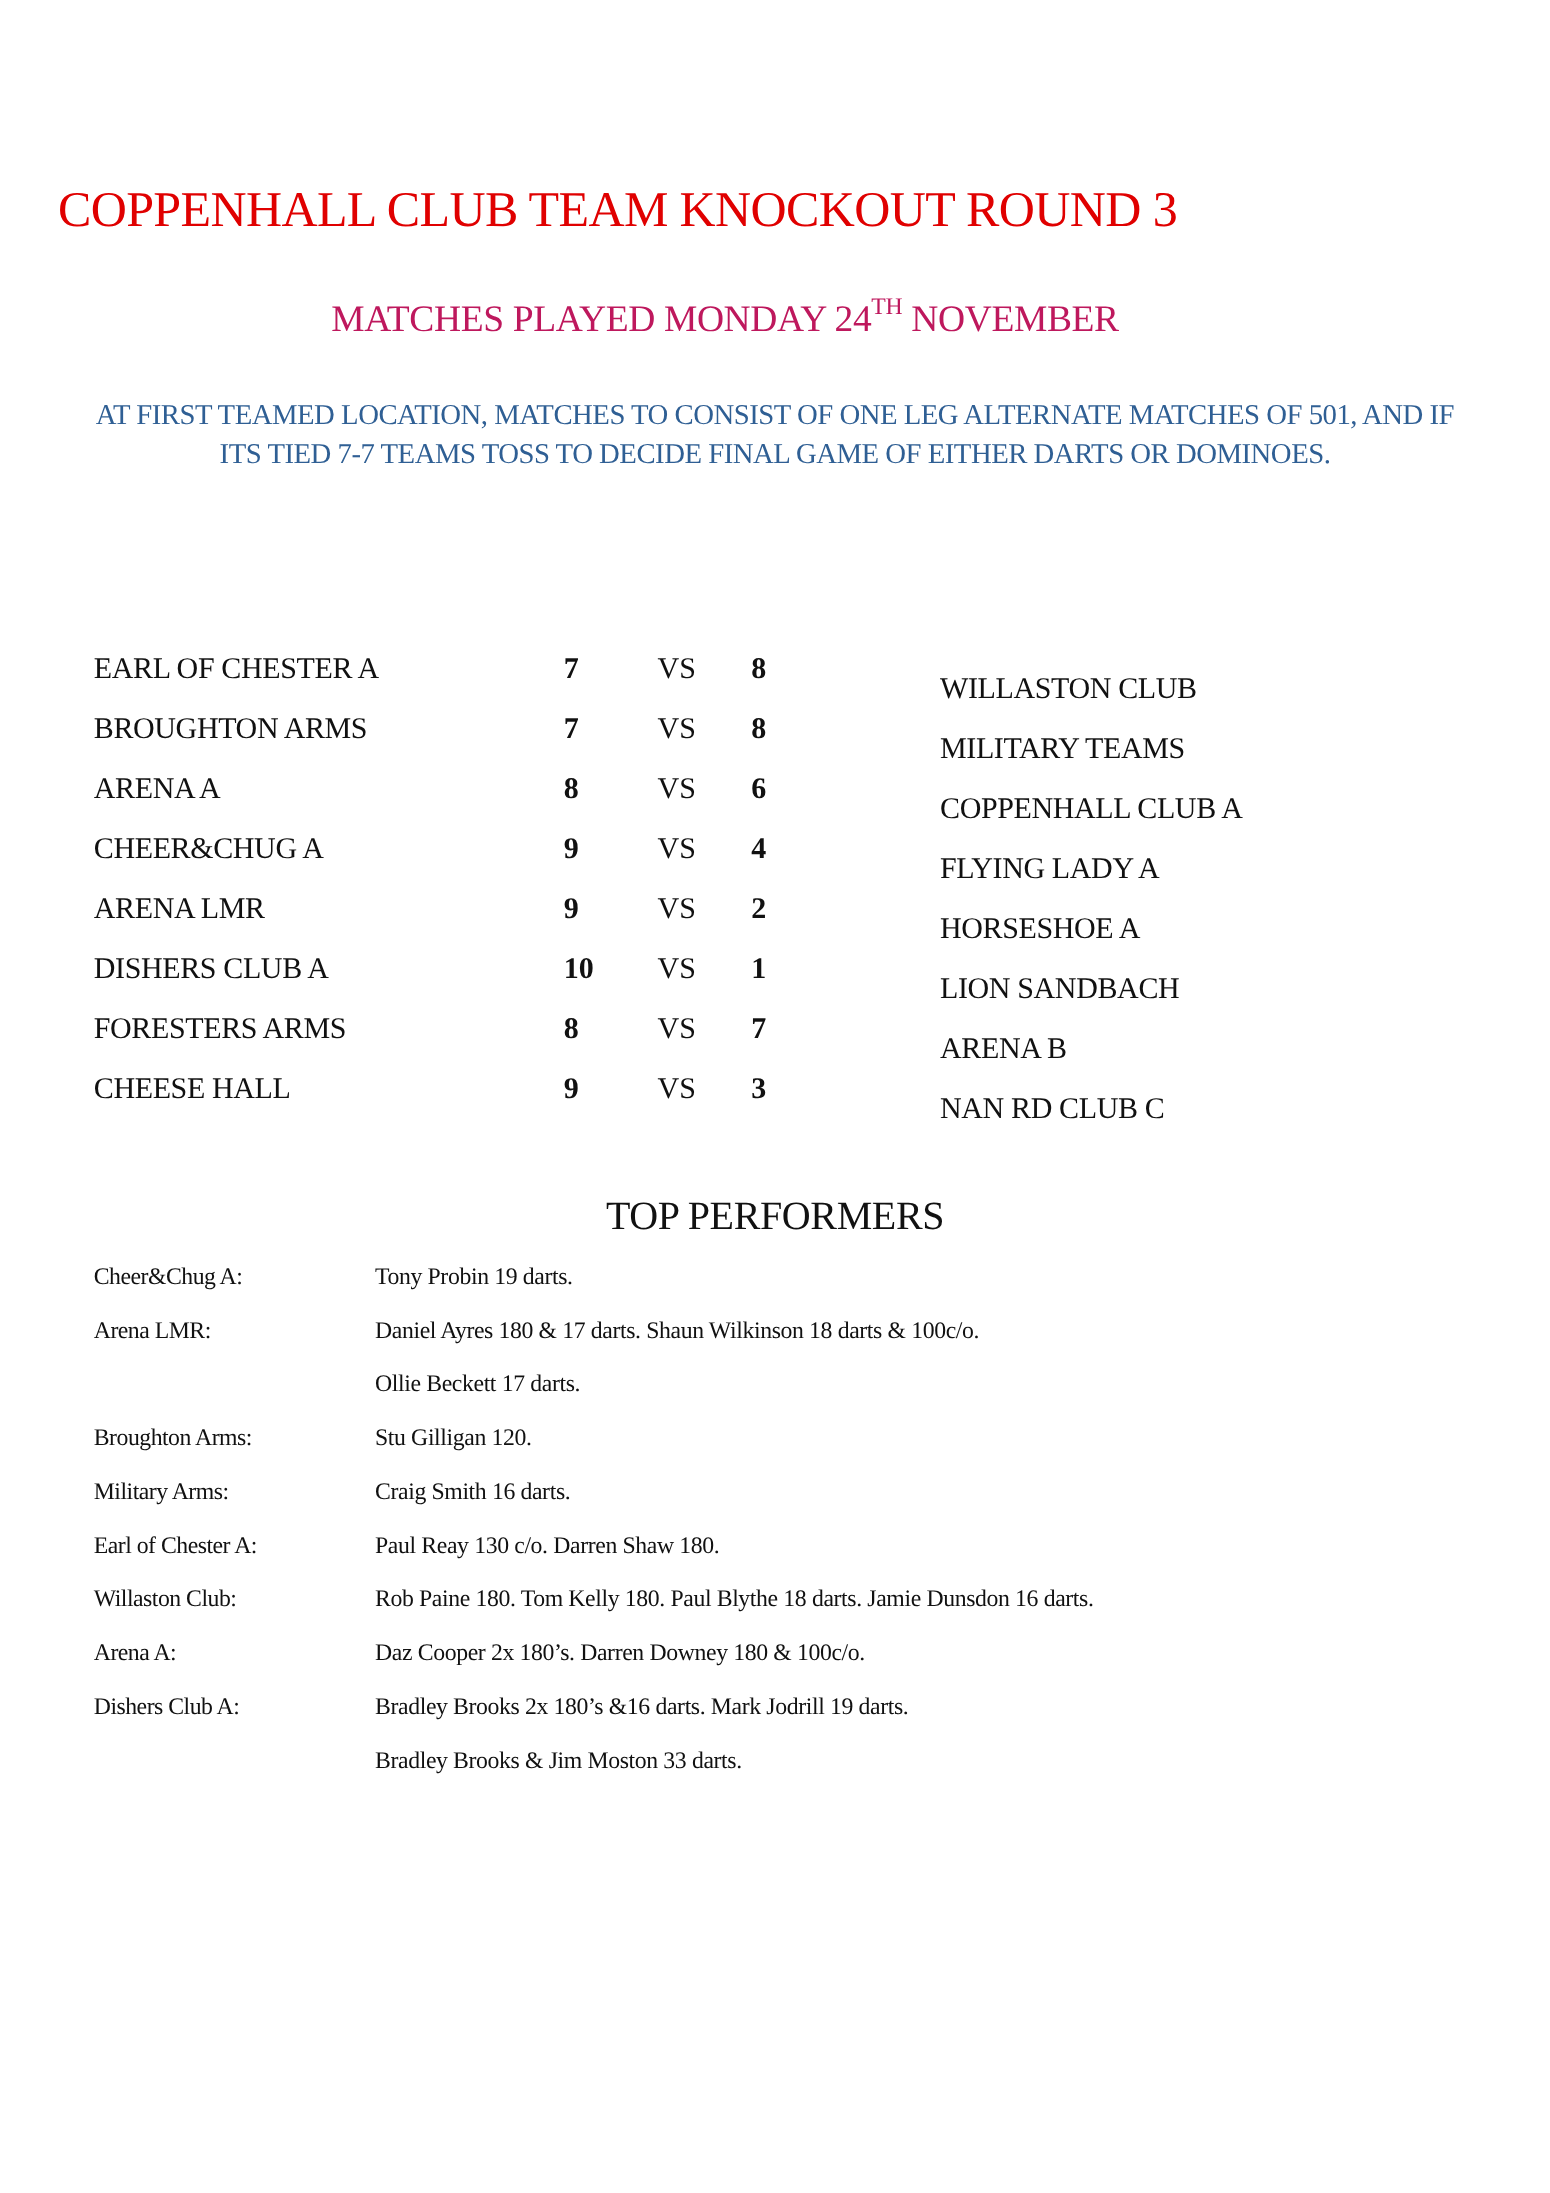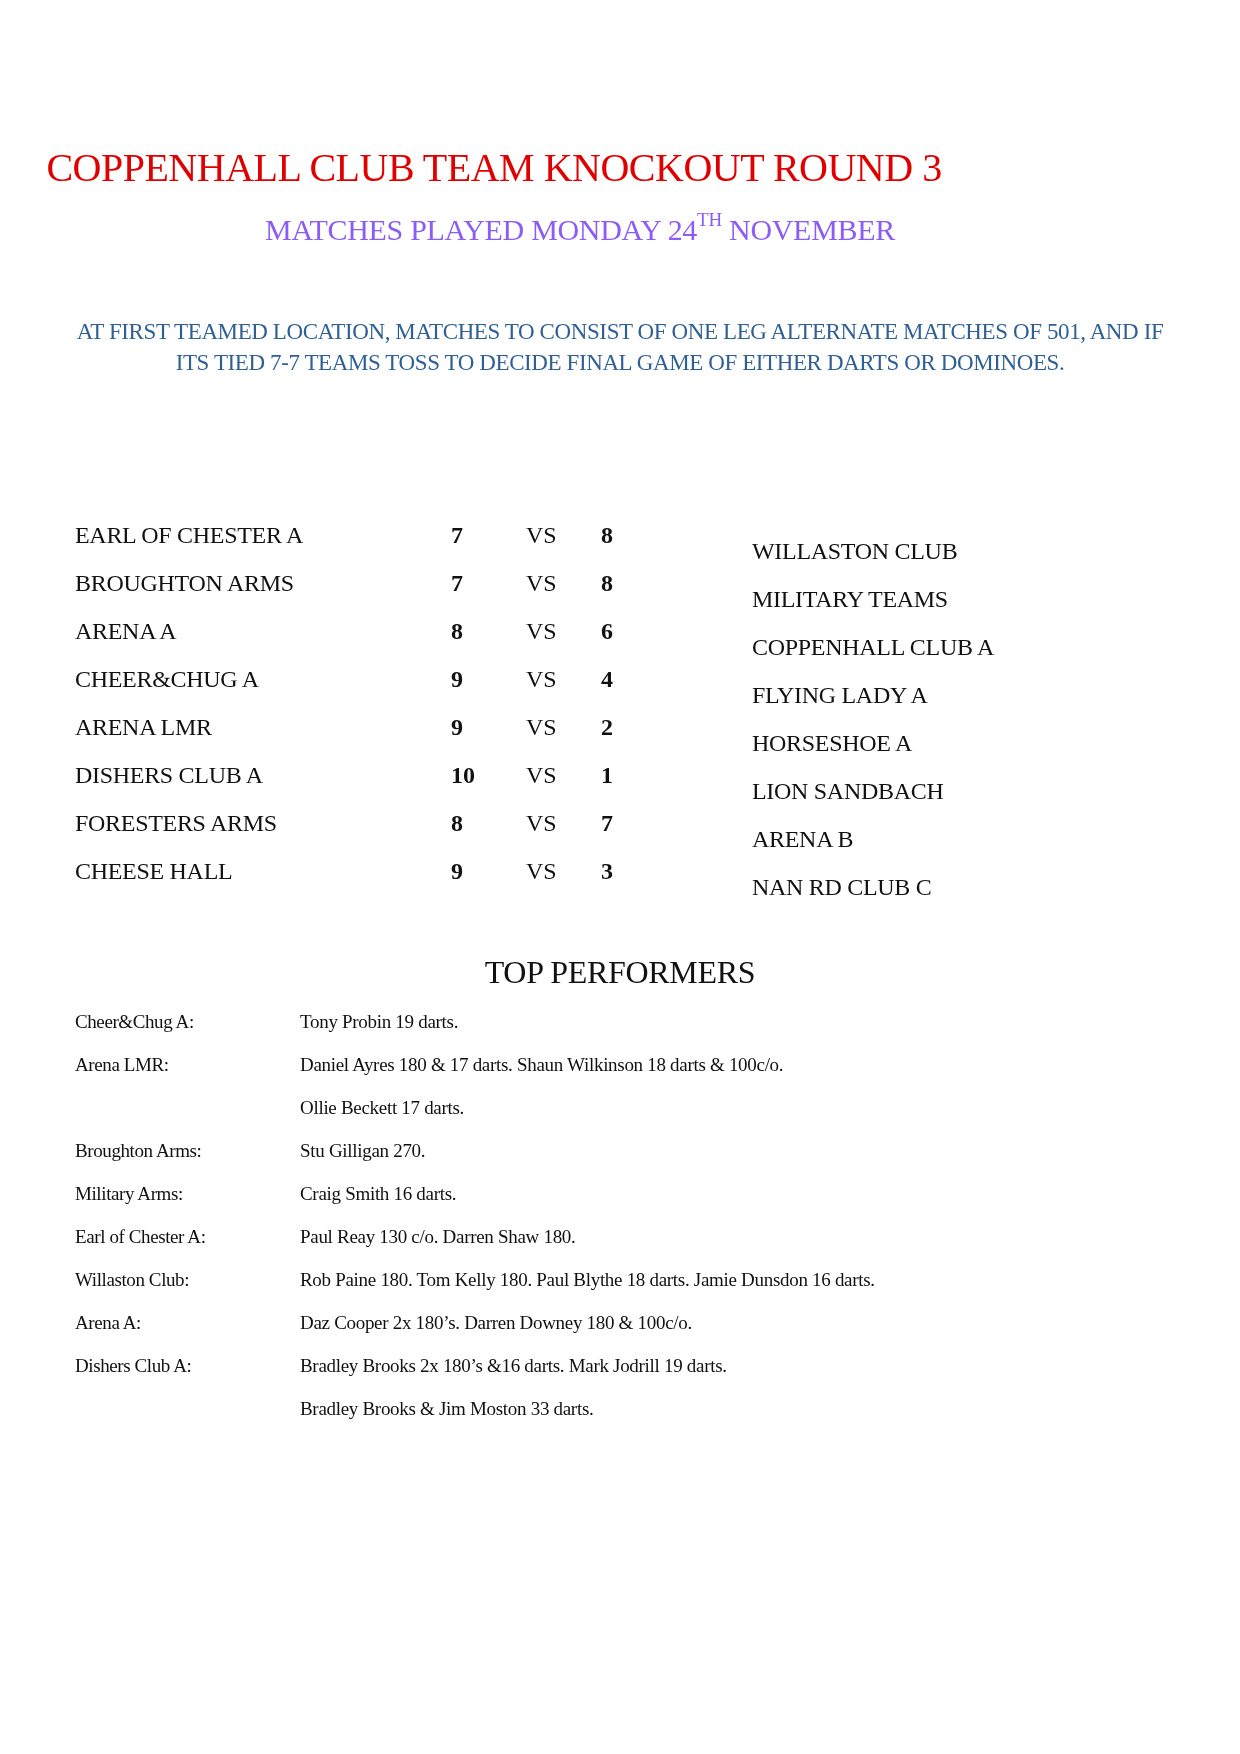--- a/index.html
+++ b/index.html
@@ -129,21 +129,21 @@
     top: 0;
     white-space: nowrap;
     letter-spacing: -0.3px;
   }
 </style>
 </head>
 <body>
 
 <div class="page-title" style="color: rgb(224, 0, 0);">COPPENHALL CLUB TEAM KNOCKOUT ROUND 3</div>
 
-<div class="subtitle" style="color: #8b5cf6;"><span>MATCHES PLAYED MONDAY 24</span><sup>TH</sup><span> NOVEMBER</span></div>
+<div class="subtitle" style="color: #be185d; margin-top: 26px;"><span>MATCHES PLAYED MONDAY 24</span><sup>TH</sup><span> NOVEMBER</span></div>
 
 <div class="rules" style="color: rgb(47, 95, 148); text-align: center;">AT FIRST TEAMED LOCATION, MATCHES TO CONSIST OF ONE LEG ALTERNATE MATCHES OF 501, AND IF ITS TIED 7-7 TEAMS TOSS TO DECIDE FINAL GAME OF EITHER DARTS OR DOMINOES.</div>
 
 <div class="results">
   <div class="result-row">
     <span class="home">EARL OF CHESTER A</span>
     <span class="home-score">7</span>
     <span class="vs">VS</span>
     <span class="away-score">8</span>
     <span class="away">WILLASTON CLUB</span>
@@ -209,21 +209,21 @@
   <div class="perf-row">
     <span class="team">Arena LMR:</span>
     <span class="detail">Daniel Ayres 180 &amp; 17 darts. Shaun Wilkinson 18 darts &amp; 100c/o.</span>
   </div>
   <div class="perf-row">
     <span class="team"></span>
     <span class="detail">Ollie Beckett 17 darts.</span>
   </div>
   <div class="perf-row">
     <span class="team">Broughton Arms:</span>
-    <span class="detail">Stu Gilligan 270.</span>
+    <span class="detail">Stu Gilligan 120.</span>
   </div>
   <div class="perf-row">
     <span class="team">Military Arms:</span>
     <span class="detail">Craig Smith 16 darts.</span>
   </div>
   <div class="perf-row">
     <span class="team">Earl of Chester A:</span>
     <span class="detail">Paul Reay 130 c/o. Darren Shaw 180.</span>
   </div>
   <div class="perf-row">

